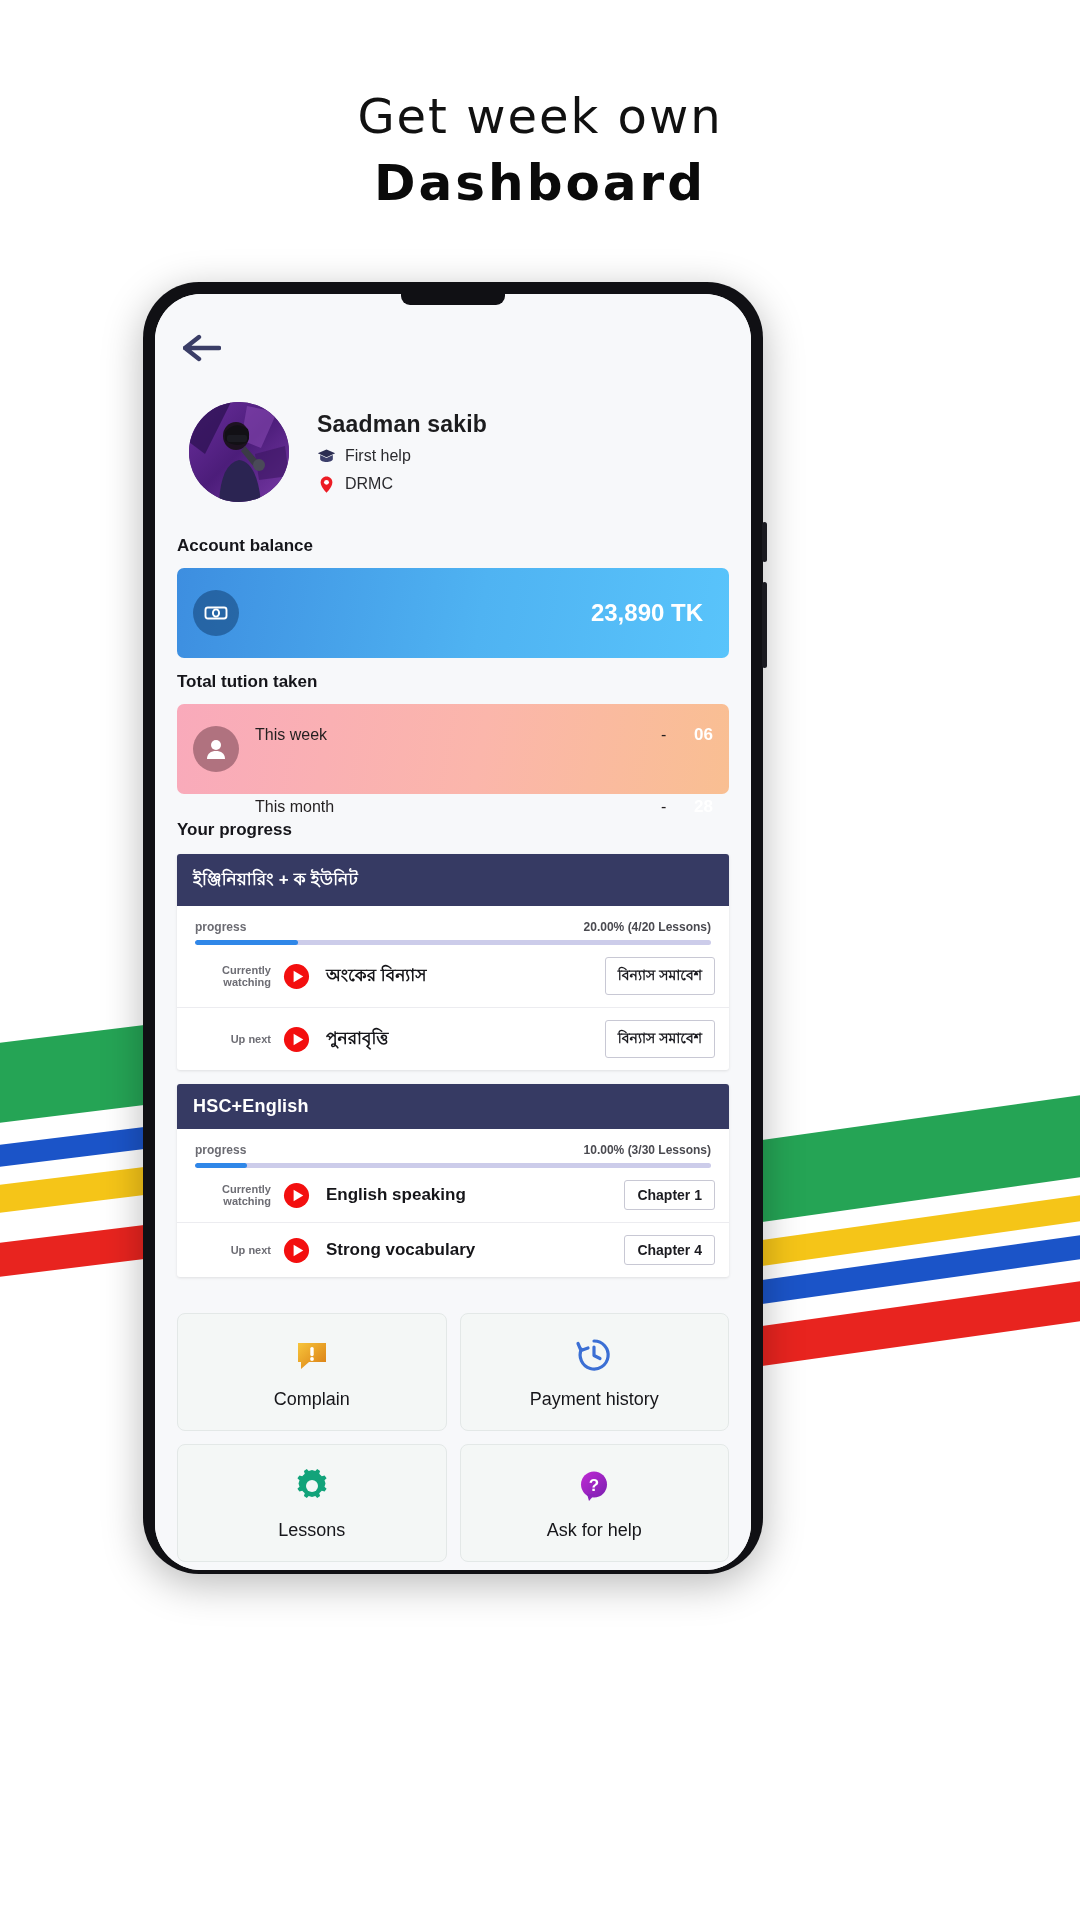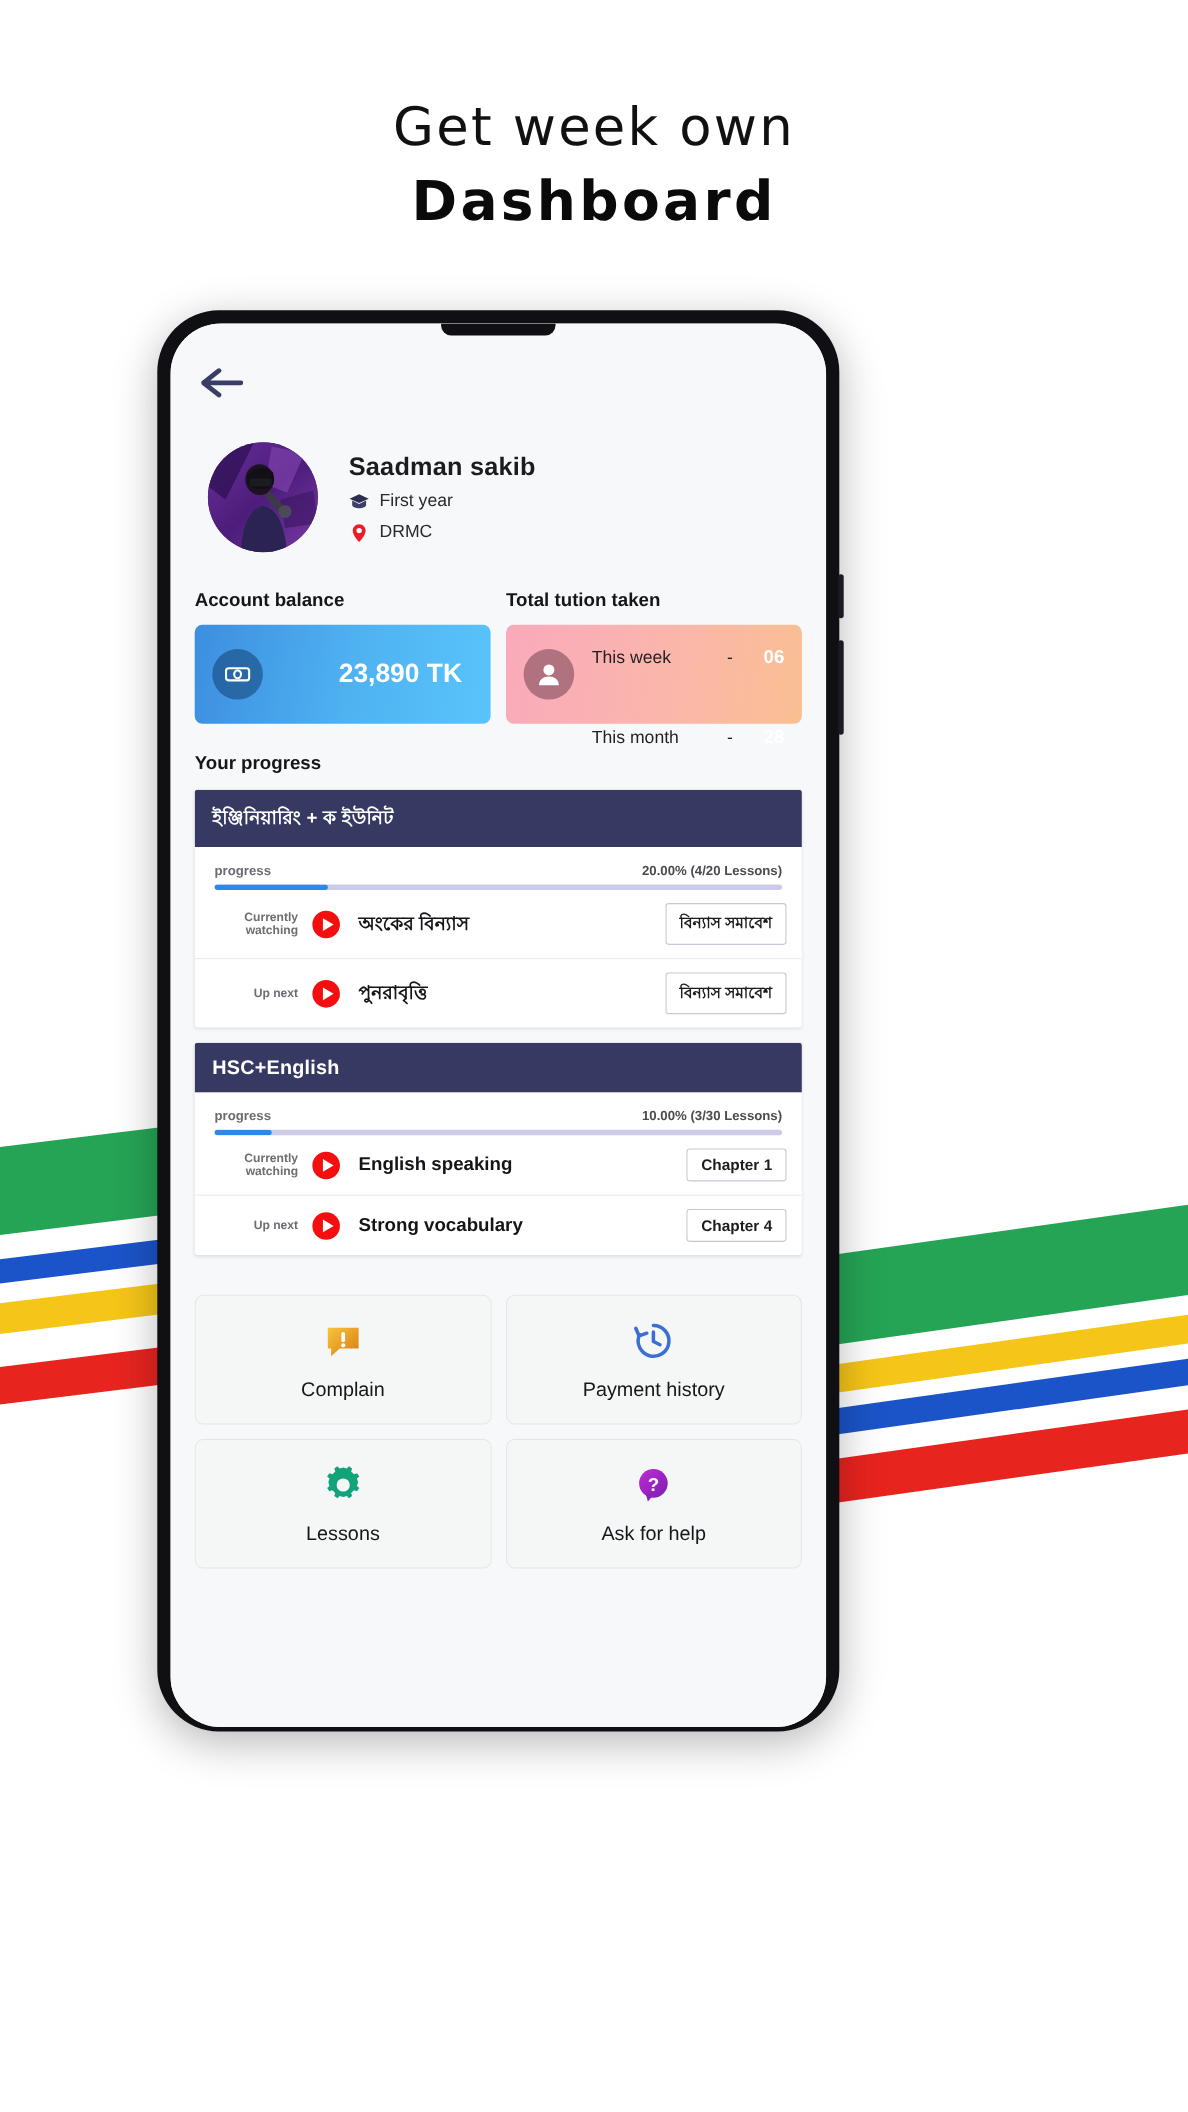--- a/index.html
+++ b/index.html
@@ -182,20 +182,21 @@
   .p-line .ic { width: 19px; height: 19px; flex: none; display:block; }
 
   .section-label {
     font-size: 17px; font-weight: 700; color: #15151a;
   }
 
   .stats-row {
     display: flex;
     gap: 14px;
     margin: 34px 22px 0 22px;
+    flex-direction: column;
   }
   .stat-col { flex: 1; min-width: 0; }
   .stat-card {
     margin-top: 12px;
     height: 90px;
     border-radius: 7px;
     display: flex;
     align-items: center;
     padding: 0 16px;
   }
@@ -383,21 +384,21 @@
               <circle cx="70" cy="63" r="6" fill="#4a4a58"></circle>
             </svg>
           </div>
           <div class="p-info">
             <div class="p-name">Saadman sakib</div>
             <div class="p-line">
               <svg class="ic" viewBox="0 0 24 24">
                 <path d="M12 3 L23 8 L12 13 L1 8 Z" fill="#2b2d52"></path>
                 <path d="M4 10.2 V15.2 C4 17.4 8 19 12 19 C16 19 20 17.4 20 15.2 V10.2 L12 14 Z" fill="#3c3f6b"></path>
               </svg>
-              <span>First year</span>
+              <span>First help</span>
             </div>
             <div class="p-line">
               <svg class="ic" viewBox="0 0 24 24">
                 <path d="M12 2 C7.9 2 4.6 5.3 4.6 9.4 C4.6 14.8 12 22.5 12 22.5 S19.4 14.8 19.4 9.4 C19.4 5.3 16.1 2 12 2 Z" fill="#ec1c24"></path>
                 <circle cx="12" cy="9.3" r="3.1" fill="#ffffff"></circle>
               </svg>
               <span>DRMC</span>
             </div>
           </div>
         </div>

